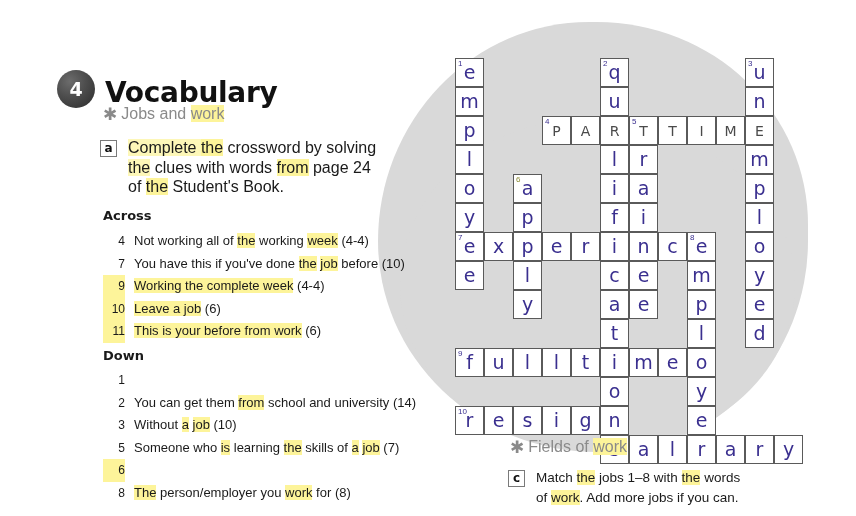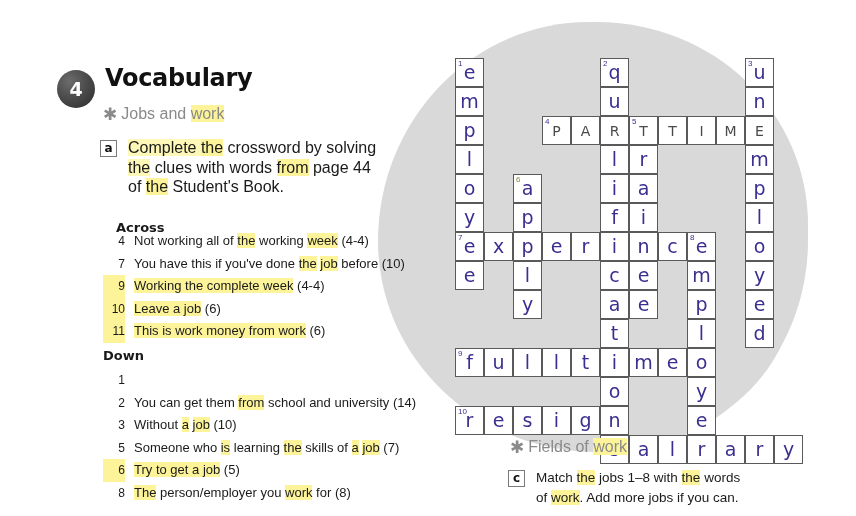--- a/index.html
+++ b/index.html
@@ -28,42 +28,42 @@
   .left{position:absolute;left:0;top:0;width:450px;height:516px;z-index:3;}
 
   .unit-badge{
     position:absolute;left:57px;top:70px;width:38px;height:38px;border-radius:50%;
     background:radial-gradient(circle at 34% 30%, #6c6c6c 0%, #4e4e4e 42%, #3a3a3a 75%, #2e2e2e 100%);
     color:#fff;font-weight:bold;font-size:19px;
     display:flex;align-items:center;justify-content:center;
     font-family:"DejaVu Sans", sans-serif;
   }
   .title{
-    position:absolute;left:105px;top:64px;
-    font-size:24px;font-weight:bold;letter-spacing:-0.3px;
+    position:absolute;left:105px;top:76px;
+    font-size:28px;font-weight:bold;letter-spacing:-0.3px;
     font-family:"DejaVu Sans", sans-serif;color:#111;
   }
   .subtitle{
     position:absolute;left:103px;top:104px;
     font-size:16px;color:#8a8a8a;
   }
   .star{font-size:17px;color:#8a8a8a;margin-right:4px;vertical-align:-1px;}
 
   .lettbox{
     display:inline-block;border:1.4px solid #7a7a7a;
     width:15px;height:15px;line-height:15px;text-align:center;
     font-size:12px;font-weight:bold;font-family:"DejaVu Sans", sans-serif;
     color:#111;background:#fff;
   }
   .task-a{position:absolute;left:100px;top:138px;}
   .task-a .lettbox{position:absolute;left:0;top:2px;}
   .task-a .txt{position:absolute;left:28px;top:0;width:270px;font-size:16px;line-height:19.5px;}
 
   .hdr{font-weight:bold;font-size:13px;font-family:"DejaVu Sans", sans-serif;}
-  .across-hdr{position:absolute;left:116px;top:208px;margin-top:12px;}
+  .across-hdr{position:absolute;left:103px;top:208px;}
   .down-hdr{position:absolute;left:103px;top:348px;}
 
   .clues{position:absolute;left:103px;width:345px;}
   .clue{position:relative;height:22.5px;font-size:13px;line-height:22.5px;}
   .clue .num{position:absolute;left:0;width:22px;text-align:right;font-size:12px;}
   .clue .ctext{position:absolute;left:31px;}
 
   .hl{background:#fdf49a;}
   .hl-soft{background:#fdf7b8;}
 
@@ -107,21 +107,21 @@
     </div>
 
     <div class="title">Vocabulary</div>
 
     <div class="subtitle">
       <span class="star">✱</span><span>Jobs and </span><span class="hl">work</span>
     </div>
 
     <div class="task-a">
       <span class="lettbox">a</span>
-      <div class="txt"><span class="hl-soft">Complete </span><span class="hl">the</span><span> crossword by solving</span><br><span class="hl-soft">the</span><span> clues with words </span><span class="hl">from</span><span> page 44</span><br><span>of </span><span class="hl">the</span><span> Student's Book.</span></div>
+      <div class="txt"><span class="hl-soft">Complete </span><span class="hl">the</span><span> crossword by solving</span><br><span class="hl-soft">the</span><span> clues with words </span><span class="hl">from</span><span> page 24</span><br><span>of </span><span class="hl">the</span><span> Student's Book.</span></div>
     </div>
 
     <div class="hdr across-hdr">Across</div>
     <div class="clues" id="across-list" style="top:230px;">
         <div class="clue">
           <span class="num">4</span>
           <span class="ctext">Not working all of <span class="hl">the</span> working <span class="hl">week</span> (4-4)</span>
         </div>
         <div class="clue">
           <span class="num">7</span>
@@ -130,21 +130,21 @@
         <div class="clue">
           <span class="num hl">9</span>
           <span class="ctext"><span class="hl">Working the complete week</span> (4-4)</span>
         </div>
         <div class="clue">
           <span class="num hl">10</span>
           <span class="ctext"><span class="hl">Leave a job</span> (6)</span>
         </div>
         <div class="clue">
           <span class="num hl">11</span>
-          <span class="ctext"><span class="hl">This is work money from work</span> (6)</span>
+          <span class="ctext"><span class="hl">This is your before from work</span> (6)</span>
         </div>
       </div>
 
     <div class="hdr down-hdr">Down</div>
     <div class="clues" id="down-list" style="top:369px;">
         <div class="clue">
           <span class="num">1</span>
         </div>
         <div class="clue">
           <span class="num">2</span>
@@ -153,21 +153,20 @@
         <div class="clue">
           <span class="num">3</span>
           <span class="ctext">Without <span class="hl">a</span> <span class="hl">job</span> (10)</span>
         </div>
         <div class="clue">
           <span class="num">5</span>
           <span class="ctext">Someone who <span class="hl">is</span> learning <span class="hl">the</span> skills of <span class="hl">a</span> <span class="hl">job</span> (7)</span>
         </div>
         <div class="clue">
           <span class="num hl">6</span>
-          <span class="ctext"><span class="hl">Try to get a job</span> (5)</span>
         </div>
         <div class="clue">
           <span class="num">8</span>
           <span class="ctext"><span class="hl">The</span> person/employer you <span class="hl">work</span> for (8)</span>
         </div>
       </div>
 
   </div>
 
   <div class="grid" id="grid">

